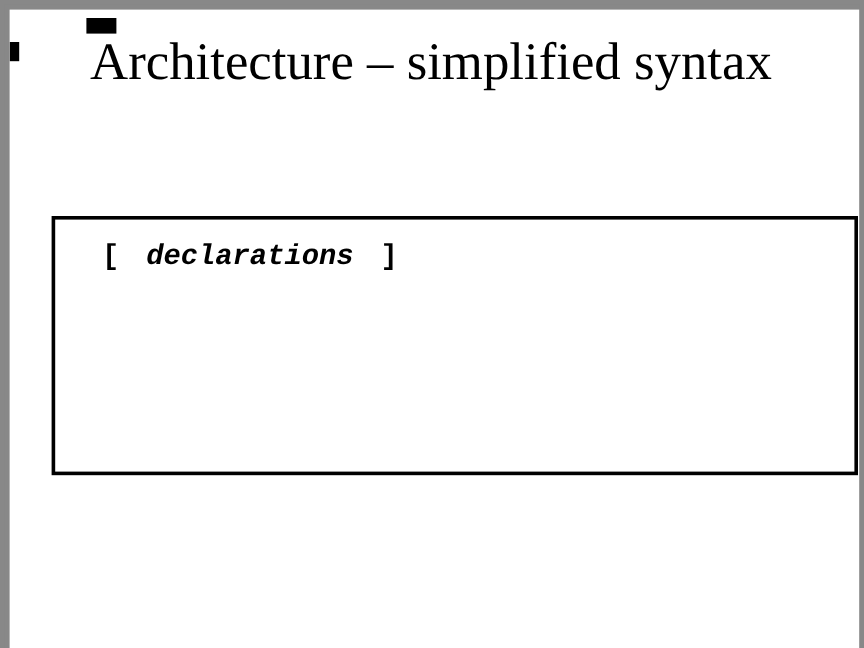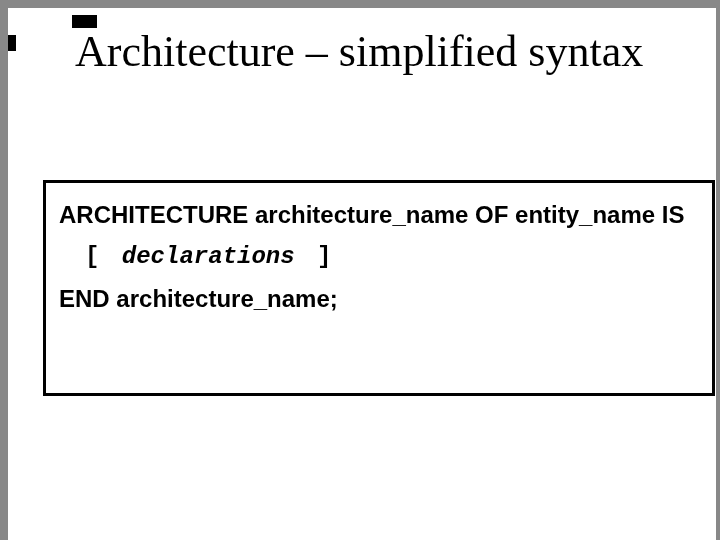--- a/index.html
+++ b/index.html
@@ -62,18 +62,16 @@
 
 <div class="slide" style="background: rgb(255, 255, 255);">
 
   <div class="artifact artifact-square" style="background: rgb(0, 0, 0);"></div>
 
   <div class="artifact artifact-bar" style="background: rgb(0, 0, 0);"></div>
 
   <h1 class="slide-title">Architecture – simplified syntax</h1>
 
   <div class="code-box" style="border-color: rgb(0, 0, 0);">
-      <div class="code-line indent-0"><span class="">ARCHITECTURE architecture_name OF entity_name IS</span></div>
       <div class="code-line indent-1"><span class="">[ </span><span class="italic">declarations</span><span class=""> ]</span></div>
-      <div class="code-line indent-0"><span class="">END architecture_name;</span></div>
     </div>
 
 </div>
 
 </body></html>

